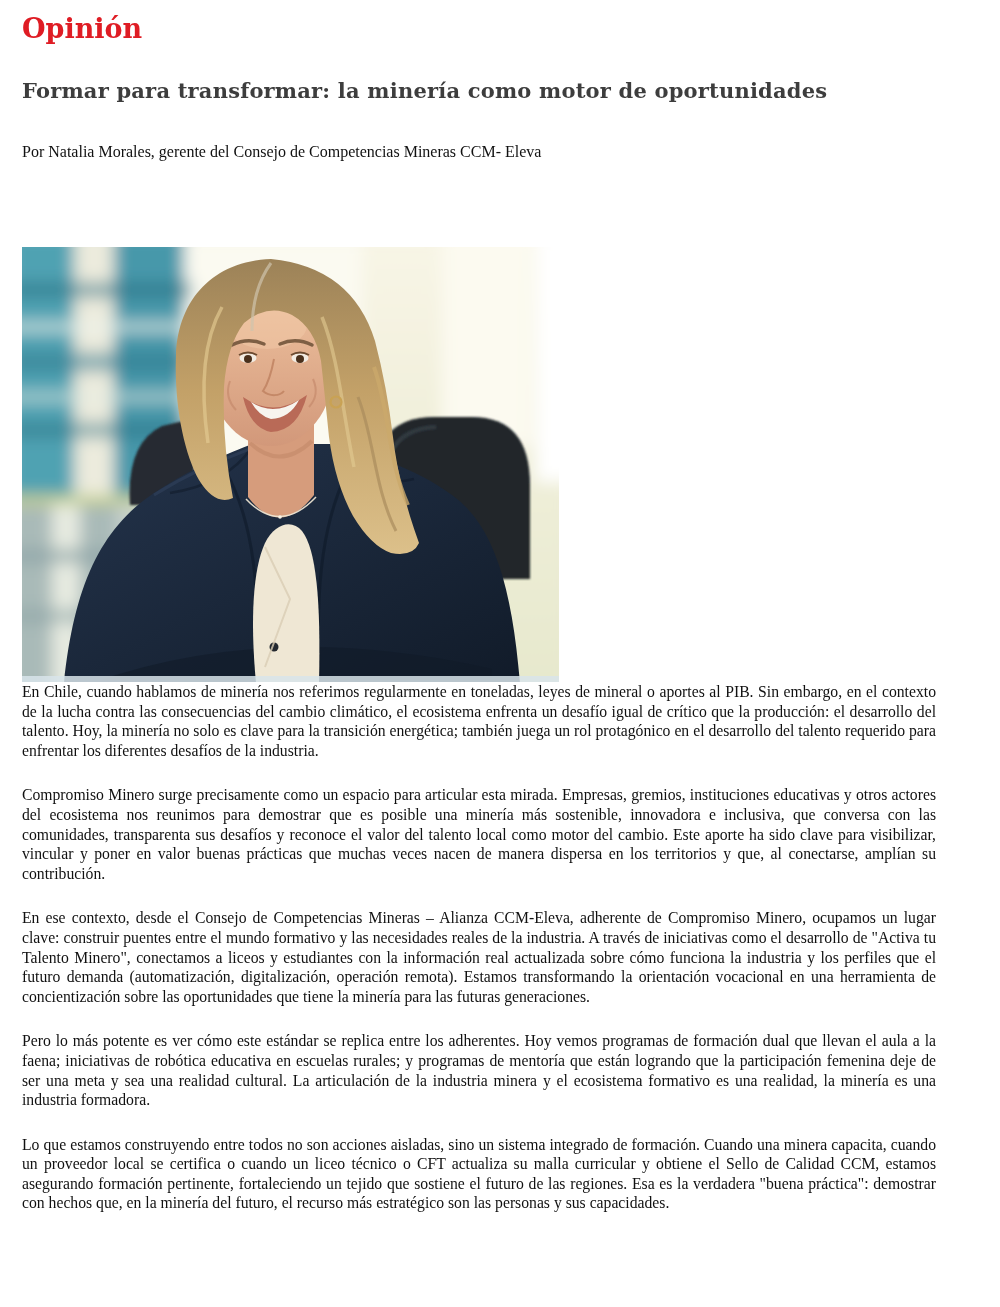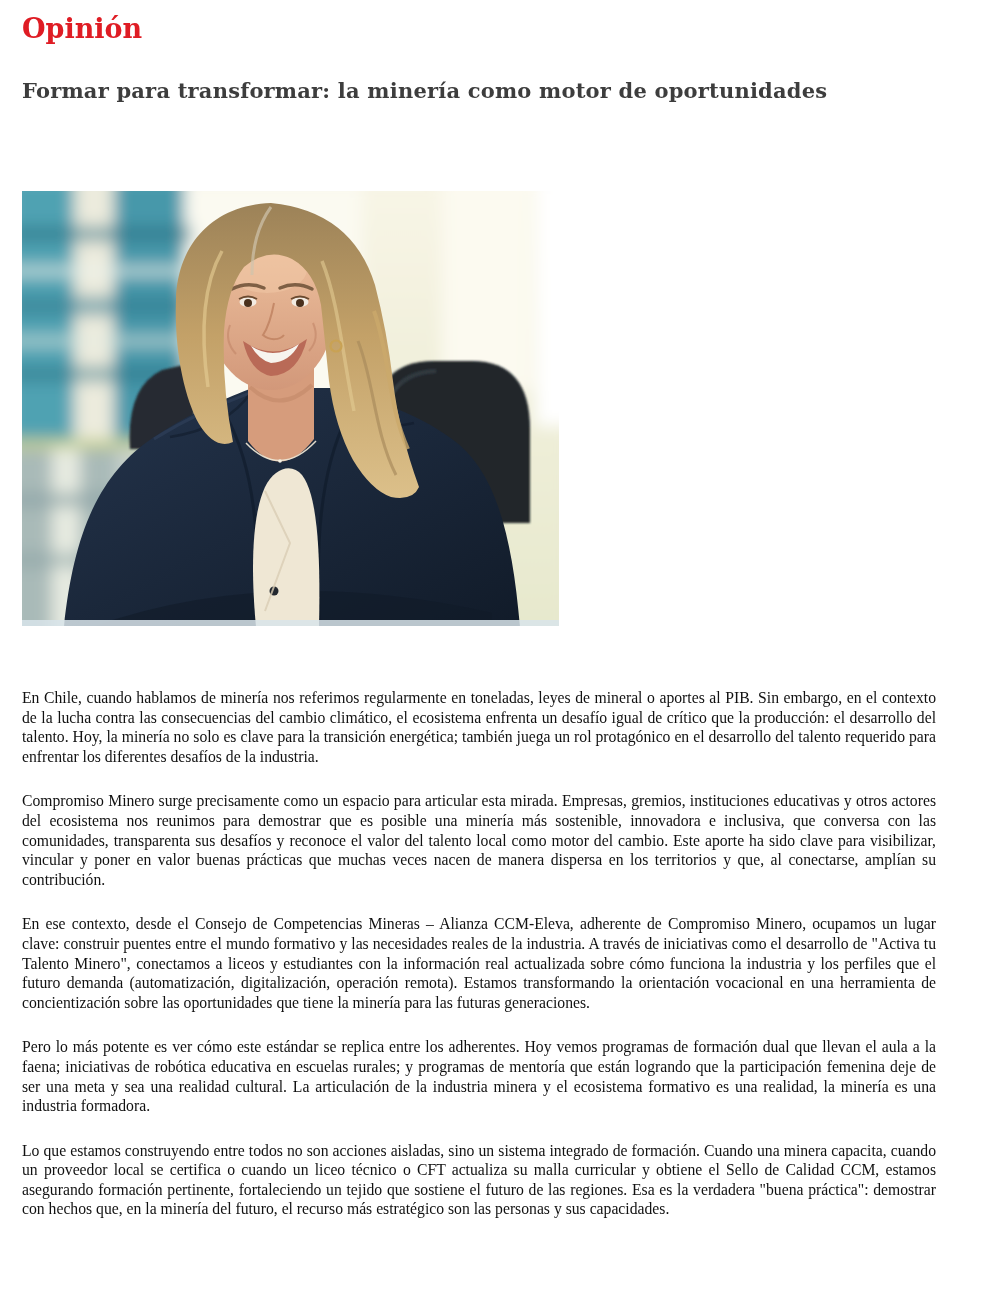--- a/index.html
+++ b/index.html
@@ -14,35 +14,36 @@
     font-family:"DejaVu Serif", serif; font-weight:bold;
     font-size:21px; line-height:30px; letter-spacing:0.2px;
     color:#3d3d3d; margin:30px 0 0 0;
   }
   .byline {
     font-size:16px; line-height:20px; margin:36px 0 0 0; color:#111111;
   }
   figure.photo { margin:85px 0 0 0; padding:0; width:537px; height:435px; line-height:0; }
   figure.photo svg { display:block; }
 
-  .article-body { margin-top:62px; }
+  .article-body { }
   .article-body p {
     font-size:15.7px; line-height:19.6px; text-align:justify;
     margin:0 0 25px 0; color:#111111;
   }
 </style>
 </head>
 <body>
 
 <div class="page">
 
   <h2 class="kicker">Opinión</h2>
 
   <h1 class="title">Formar para transformar: la minería como motor de oportunidades</h1>
 
+  <p class="byline">Por Natalia Morales, gerente del Consejo de Competencias Mineras CCM- Eleva</p>
 
   <figure class="photo">
     <svg width="537" height="435" viewBox="0 0 537 435" role="img">
       <defs>
         <filter id="bgblur" x="-20%" y="-20%" width="140%" height="140%">
             <feGaussianBlur stdDeviation="8"></feGaussianBlur>
           </filter>
         <filter id="softblur" x="-20%" y="-20%" width="140%" height="140%">
             <feGaussianBlur stdDeviation="1.3"></feGaussianBlur>
           </filter>

